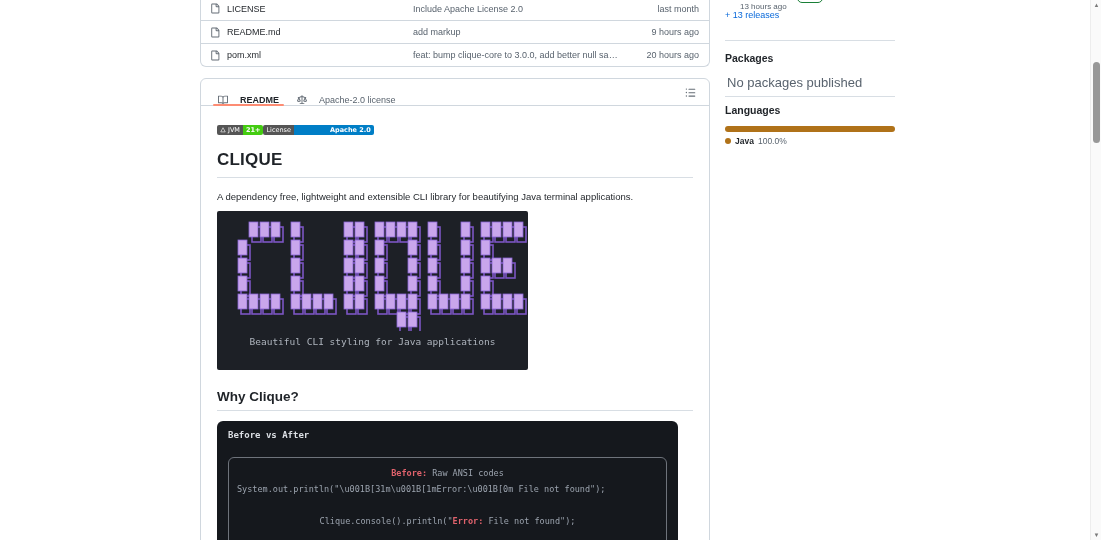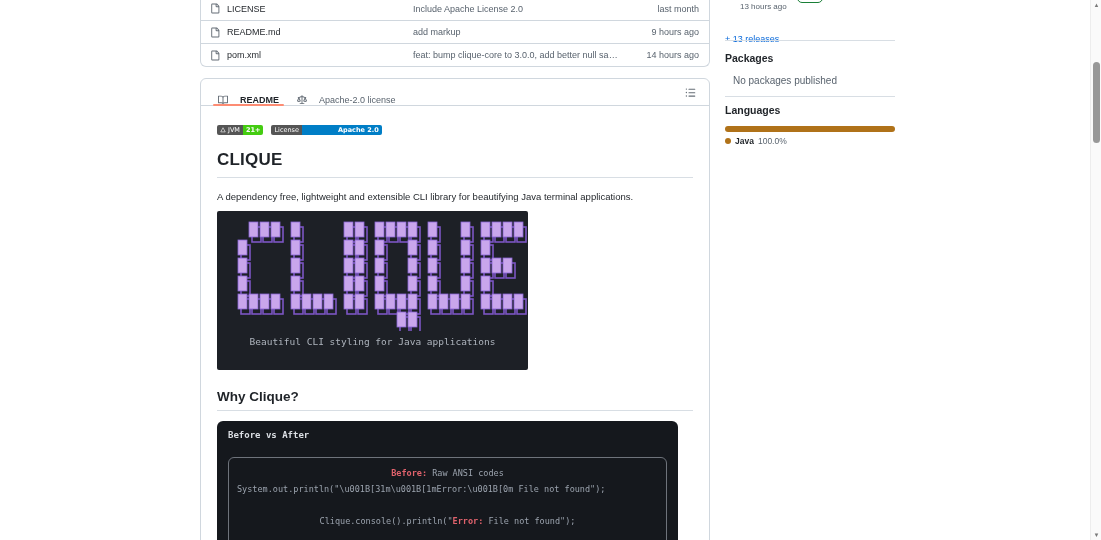--- a/index.html
+++ b/index.html
@@ -30,21 +30,21 @@
   .rtab.active { font-weight:bold; color:#1f2328; }
   .rtab.active::after { content:""; position:absolute; left:4px; right:4px; bottom:-1px;
     height:2px; background:#fd8c73; border-radius:2px; }
   .rtab .ticon { color:#656d76; }
   .toc-btn { position:absolute; right:10px; top:5px; width:18px; height:16px;
     display:flex; align-items:center; justify-content:center; color:#656d76;
     border-radius:4px; cursor:pointer; }
 
   .readme-body { padding:17px 16px 0 16px; }
 
-  .badge-row { display:flex; gap:8px; margin-top:2px; }
+  .badge-row { display:flex; gap:0; margin-top:2px; }
   .badge { display:flex; height:10px; font-size:6.5px; border-radius:2px; overflow:hidden;
     color:#fff; font-family:"DejaVu Sans", sans-serif; cursor:pointer; }
   .badge .b-label { display:flex; align-items:center; gap:2px; padding:0 3px; }
   .badge .b-value { display:flex; align-items:center; padding:0 3px; font-weight:bold; }
 
   h1.rm-title { margin-top:15px; font-size:17px; font-weight:800; letter-spacing:.2px;
     padding-bottom:7px; border-bottom:1px solid #d8dee4; }
   p.rm-desc { margin-top:13px; font-size:9.5px; color:#1f2328; }
 
   .art-wrap { margin-top:9px; width:311px; height:159px; background:#1d2026;
@@ -65,24 +65,24 @@
   .cb-center { text-align:center; }
   .cb-red { color:#e0626c; font-weight:bold; }
   .cb-green { color:#94c76f; font-weight:bold; }
 
   
   .sidebar { position:absolute; left:725px; top:0; width:170px; height:380px; overflow:hidden; }
   .rel-clip { position:absolute; top:-7px; left:0; width:170px; height:11px; overflow:hidden; }
   .latest-pill { position:absolute; left:72px; top:0; width:26px; height:10px;
     border:1px solid #1a7f37; border-radius:6px; }
   .rel-time { position:absolute; left:15px; top:2px; font-size:8px; color:#59636e; }
-  .rel-link { position:absolute; left:0; top:34px; font-size:9px; color:#0969da; cursor:pointer; }
+  .rel-link { position:absolute; left:0; top:10px; font-size:9px; color:#0969da; cursor:pointer; }
   .sb-hr { position:absolute; left:0; width:170px; border:none; border-top:1px solid #d8dee4; }
   .sb-h { position:absolute; left:0; font-size:10.5px; font-weight:bold; color:#1f2328; }
-  .sb-muted { position:absolute; left:8px; font-size:10px; color:#59636e; }
+  .sb-muted { position:absolute; left:2px; font-size:13px; color:#59636e; }
   .lang-bar { position:absolute; left:0; top:126px; width:170px; height:6px;
     border-radius:3px; cursor:pointer; }
   .lang-item { position:absolute; left:0; top:136px; display:flex; align-items:center;
     gap:4px; font-size:8.5px; cursor:pointer; }
   .lang-dot { width:6px; height:6px; border-radius:50%; }
   .lang-name { font-weight:bold; color:#1f2328; }
   .lang-pct { color:#59636e; }
 
   
   .scrollbar { position:absolute; left:1090px; top:0; width:11px; height:540px;
@@ -119,21 +119,21 @@
       <div class="fcell-time">9 hours ago</div>
     </div>
     <div class="file-row">
       <div class="fcell-name">
         <svg class="ficon" width="10" height="11" viewBox="0 0 16 16" fill="currentColor">
             <path d="M2 1.75C2 .784 2.784 0 3.75 0h6.586c.464 0 .909.184 1.237.513l2.914 2.914c.329.328.513.773.513 1.237v9.586A1.75 1.75 0 0 1 13.25 16h-9.5A1.75 1.75 0 0 1 2 14.25Zm1.75-.25a.25.25 0 0 0-.25.25v12.5c0 .138.112.25.25.25h9.5a.25.25 0 0 0 .25-.25V6h-2.75A1.75 1.75 0 0 1 9 4.25V1.5Zm6.75.062V4.25c0 .138.112.25.25.25h2.688l-.011-.013-2.914-2.914Z"></path>
           </svg>
         <span>pom.xml</span>
       </div>
       <div class="fcell-msg">feat: bump clique-core to 3.0.0, add better null safety check…</div>
-      <div class="fcell-time">14 hours ago</div>
+      <div class="fcell-time">20 hours ago</div>
     </div>
   </div>
 
   <div class="readme-box">
     <div class="readme-header">
       <div class="rtab active">
         <svg class="ticon" width="10" height="10" viewBox="0 0 16 16" fill="currentColor">
             <path d="M0 1.75A.75.75 0 0 1 .75 1h4.253c1.227 0 2.317.59 3 1.501A3.743 3.743 0 0 1 11.006 1h4.245a.75.75 0 0 1 .75.75v10.5a.75.75 0 0 1-.75.75h-4.507a2.25 2.25 0 0 0-1.591.659l-.622.621a.75.75 0 0 1-1.06 0l-.622-.621A2.25 2.25 0 0 0 5.258 13H.75a.75.75 0 0 1-.75-.75Zm7.251 10.324.004-5.073-.002-2.253A2.25 2.25 0 0 0 5.003 2.5H1.5v9h3.757a3.75 3.75 0 0 1 1.994.574ZM8.755 4.75l-.004 7.322a3.752 3.752 0 0 1 1.992-.572H14.5v-9h-3.495a2.25 2.25 0 0 0-2.25 2.25Z"></path>
           </svg>
         <span>README</span>

